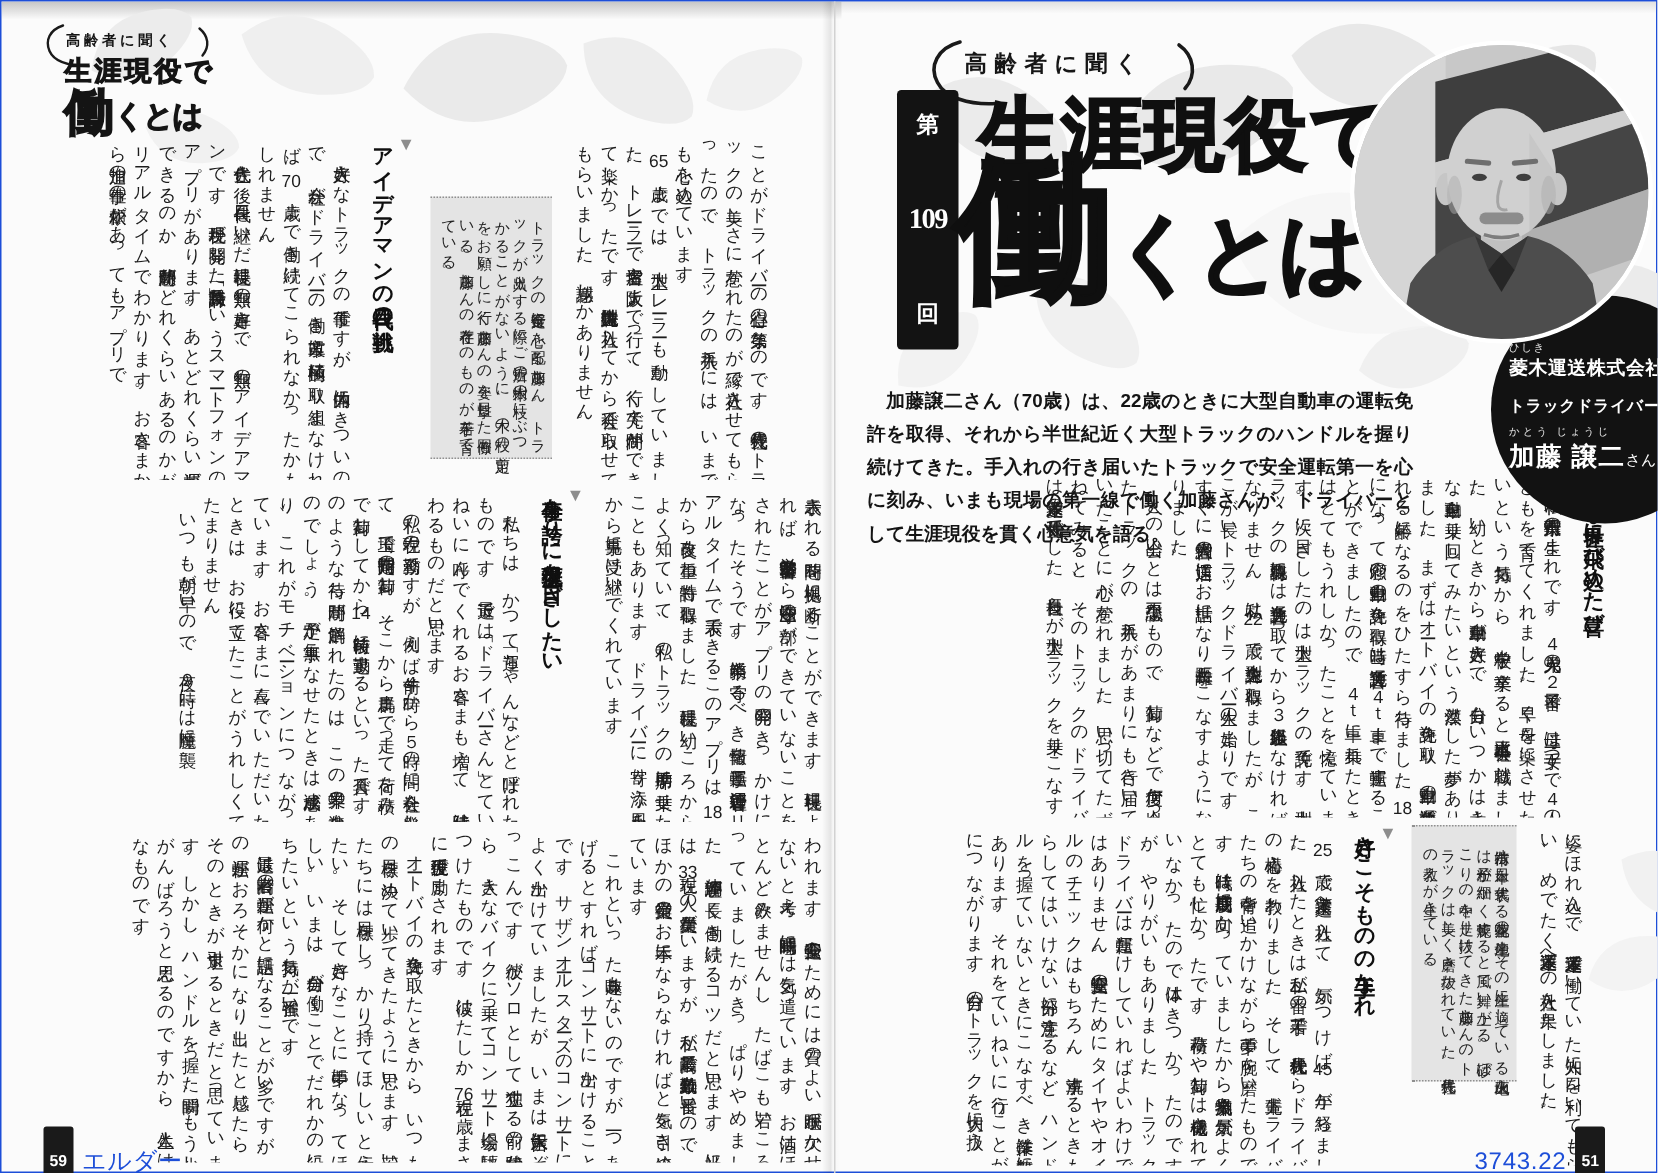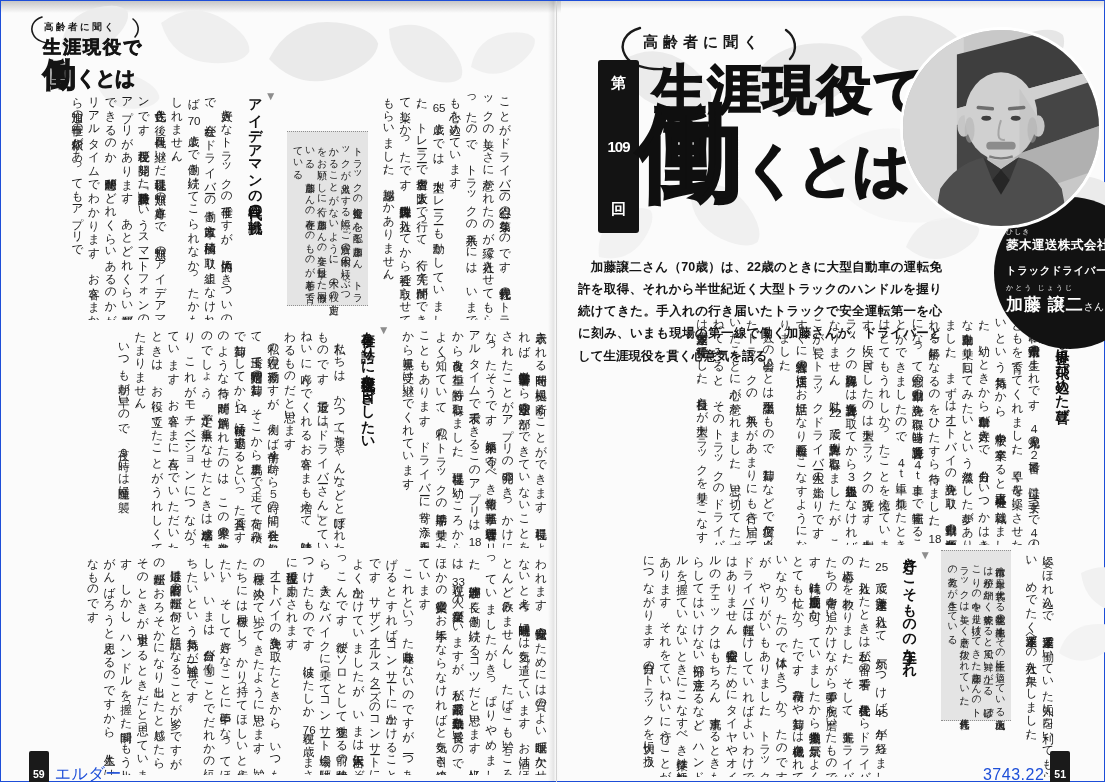--- a/index.html
+++ b/index.html
@@ -43,21 +43,21 @@
   #logoL .lt1{font-size:18px;font-weight:900;letter-spacing:2px;color:#141414;margin-left:12px;-webkit-text-stroke:0.7px #141414;}
   #logoL .lt2{margin-left:12px;display:flex;align-items:flex-end;color:#141414;font-weight:900;}
   #logoL .big{font-size:33px;line-height:0.95;-webkit-text-stroke:1.3px #141414;}
   #logoL .tail{font-size:20px;line-height:1;margin-bottom:2px;letter-spacing:-1px;-webkit-text-stroke:0.8px #141414;}
 
   
   #badge{position:absolute;left:44px;top:59px;width:41px;height:173px;background:#131313;border-radius:3px;
          display:flex;flex-direction:column;align-items:center;justify-content:space-between;
          padding:14px 0;box-sizing:border-box;color:#fff;}
   #badge .b13{font-size:15px;font-weight:700;}
-  #badge .b2{font-size:15px;font-weight:700;letter-spacing:-1px;}
+  #badge .b2{font-size:19px;font-weight:700;letter-spacing:-1px;font-family:Liberation Serif, serif;}
   #titleR1{position:absolute;left:99px;top:54px;font-size:53px;font-weight:900;letter-spacing:2px;
            color:#0f0f0f;-webkit-text-stroke:2px #0f0f0f;white-space:nowrap;}
   #titleR2{position:absolute;left:84px;top:100px;display:flex;align-items:flex-end;color:#0f0f0f;font-weight:900;white-space:nowrap;}
   #titleR2 .big{font-size:104px;line-height:1;-webkit-text-stroke:3px #0f0f0f;}
   #titleR2 .tail{font-size:57px;line-height:1;margin-bottom:7px;letter-spacing:-3px;-webkit-text-stroke:2px #0f0f0f;}
 
   #photo{position:absolute;left:346px;top:26px;width:202px;height:202px;border-radius:50%;
          overflow:hidden;border:3px solid #fff;box-sizing:border-box;z-index:4;background:#c8c8c8;}
   #blackCircle{position:absolute;left:440px;top:196px;width:152px;height:152px;border-radius:50%;
          background:#121212;z-index:3;color:#fff;box-sizing:border-box;padding:30px 0 0 12px;}

